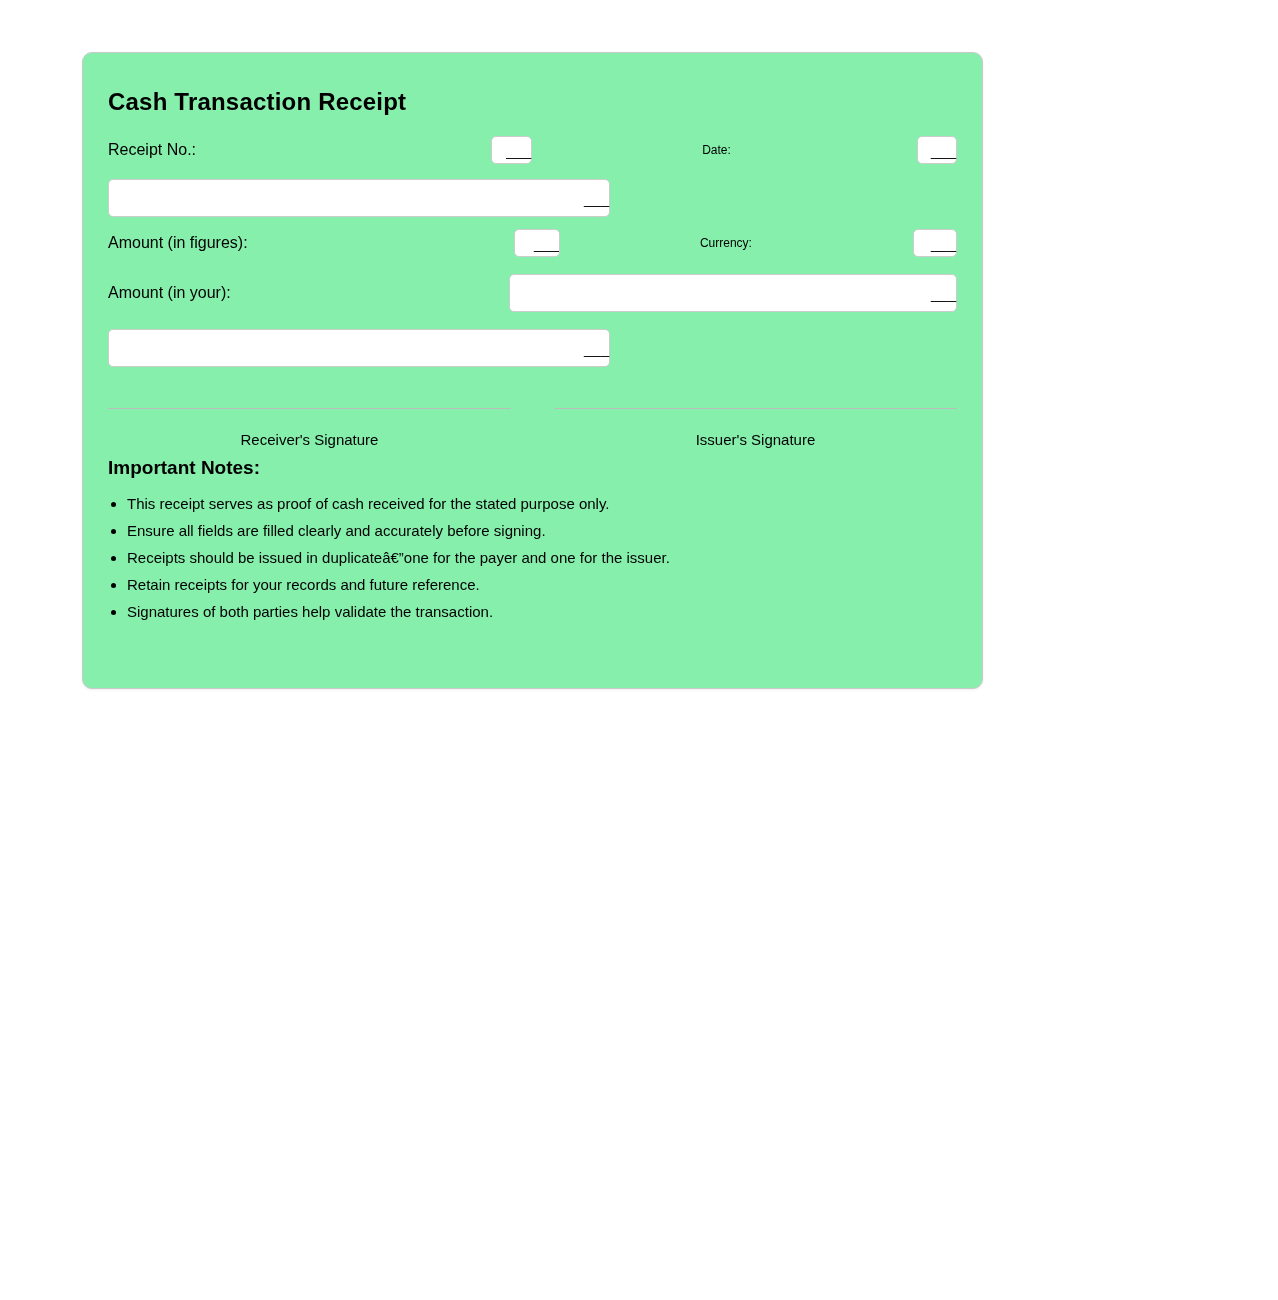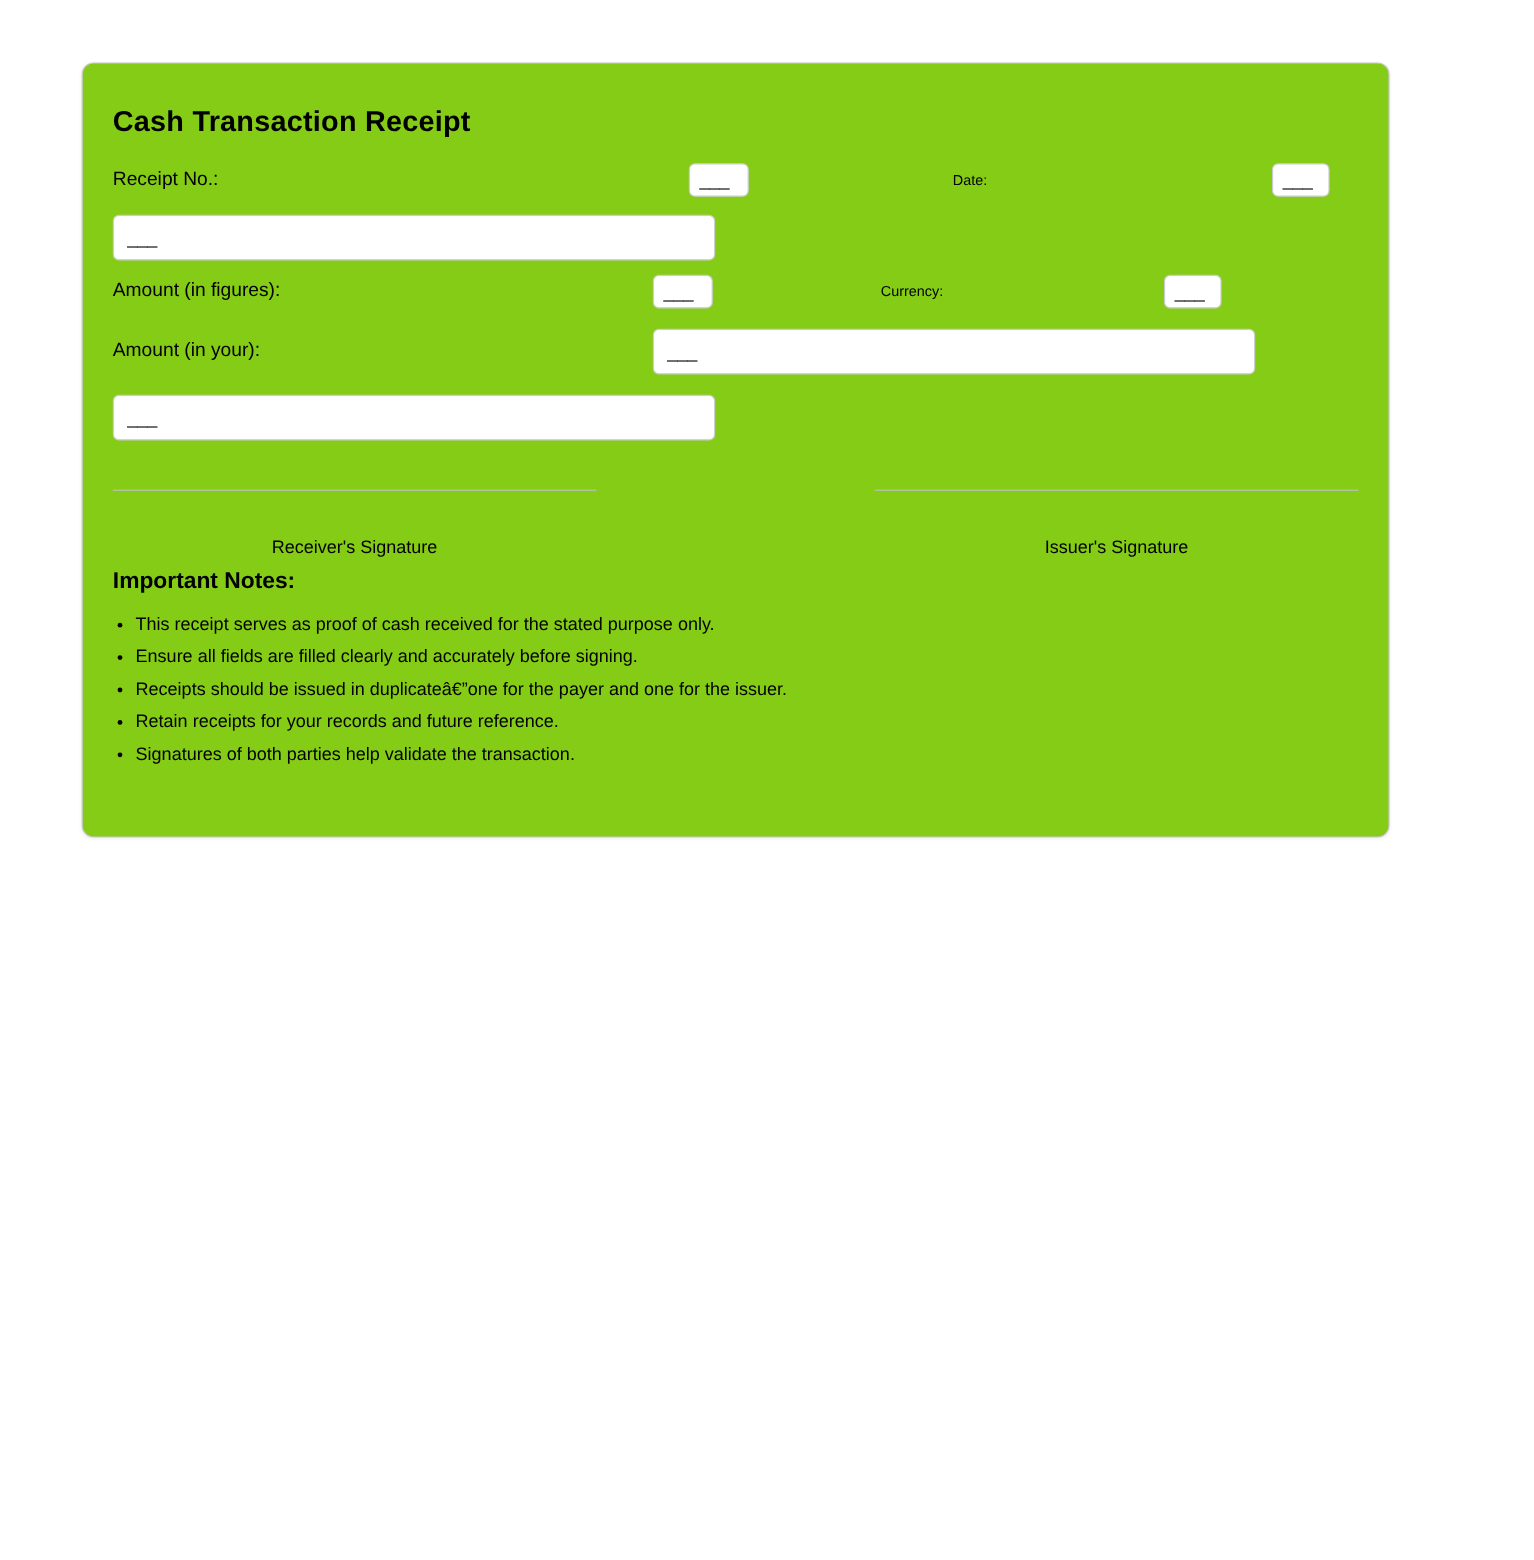--- a/index.html
+++ b/index.html
@@ -5,25 +5,25 @@
   * { box-sizing: border-box; margin: 0; padding: 0; }
   html, body {
     background: #ffffff;
     width: 1278px;
     height: 1300px;
     font-family: "Liberation Sans", "DejaVu Sans", sans-serif;
     color: #000;
   }
   .card {
     position: absolute;
-    left: 68px;
+    left: 82px;
     top: 52px;
-    width: 1090px;
+    width: 901px;
     min-height: 637px;
-    background: #84cc16;
+    background: #86efac;
     border: 1px solid #c9c9c9;
     border-radius: 10px;
     padding: 18px 25px 48px 25px;
     box-shadow: 0 1px 3px rgba(0,0,0,0.07);
   }
   h2.title {
     font-size: 24px;
     font-weight: bold;
     color: #000;
     margin: 17px 0 20px 0;
@@ -45,20 +45,21 @@
     color: #000;
   }
   .field {
     background: #fff;
     border: 1px solid #cccccc;
     border-radius: 5px;
     display: flex;
     align-items: center;
     font-size: 15px;
     color: #000;
+    justify-content: flex-end;
   }
   .field.small {
     width: 50px;
     height: 28px;
     padding-left: 8px;
   }
   .field.wide {
     width: 502px;
     height: 38px;
     padding-left: 11px;
@@ -67,21 +68,21 @@
   .mb12 { margin-bottom: 12px; }
   .mb17 { margin-bottom: 17px; }
   .mb41 { margin-bottom: 41px; }
   .sig-row {
     display: flex;
     justify-content: space-between;
   }
   .sig-block {
     width: 403px;
     border-top: 1px solid #bdbdbd;
-    padding-top: 39px;
+    padding-top: 22px;
     text-align: center;
     font-size: 15px;
     color: #000;
     line-height: 18px;
   }
   h3.notes-heading {
     font-size: 19px;
     font-weight: bold;
     margin: 8px 0 4px 0;
     color: #000;

